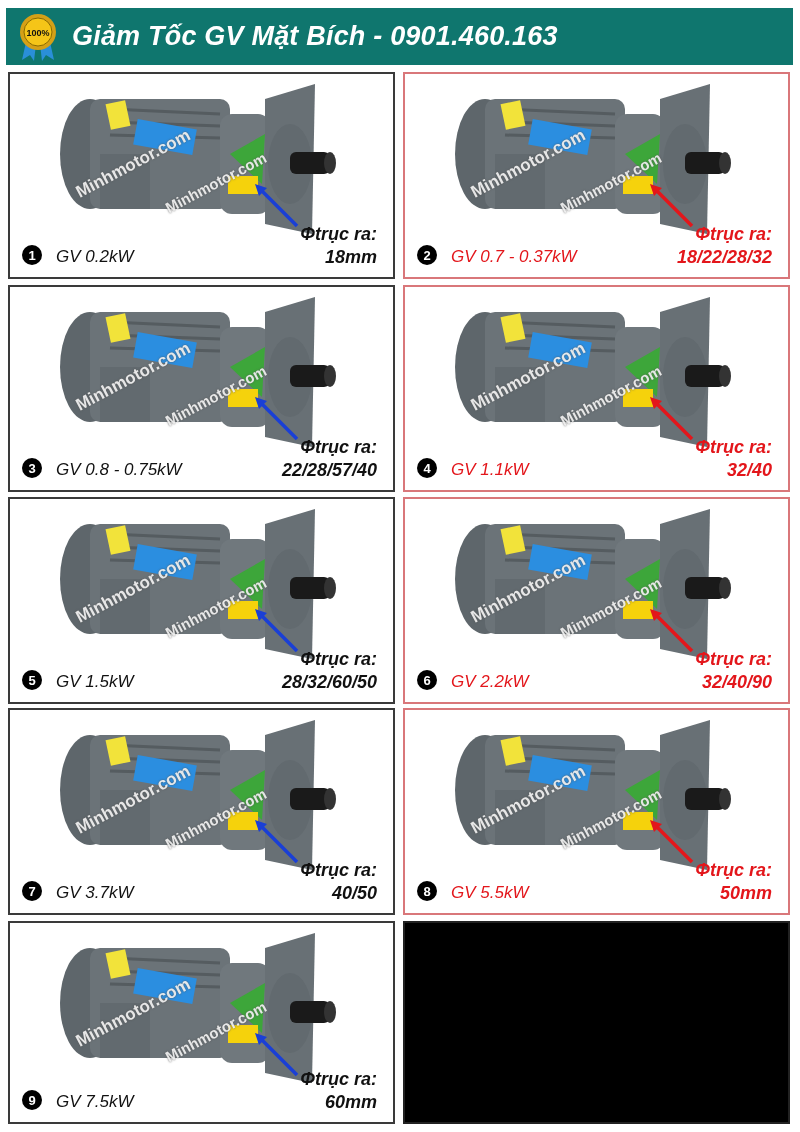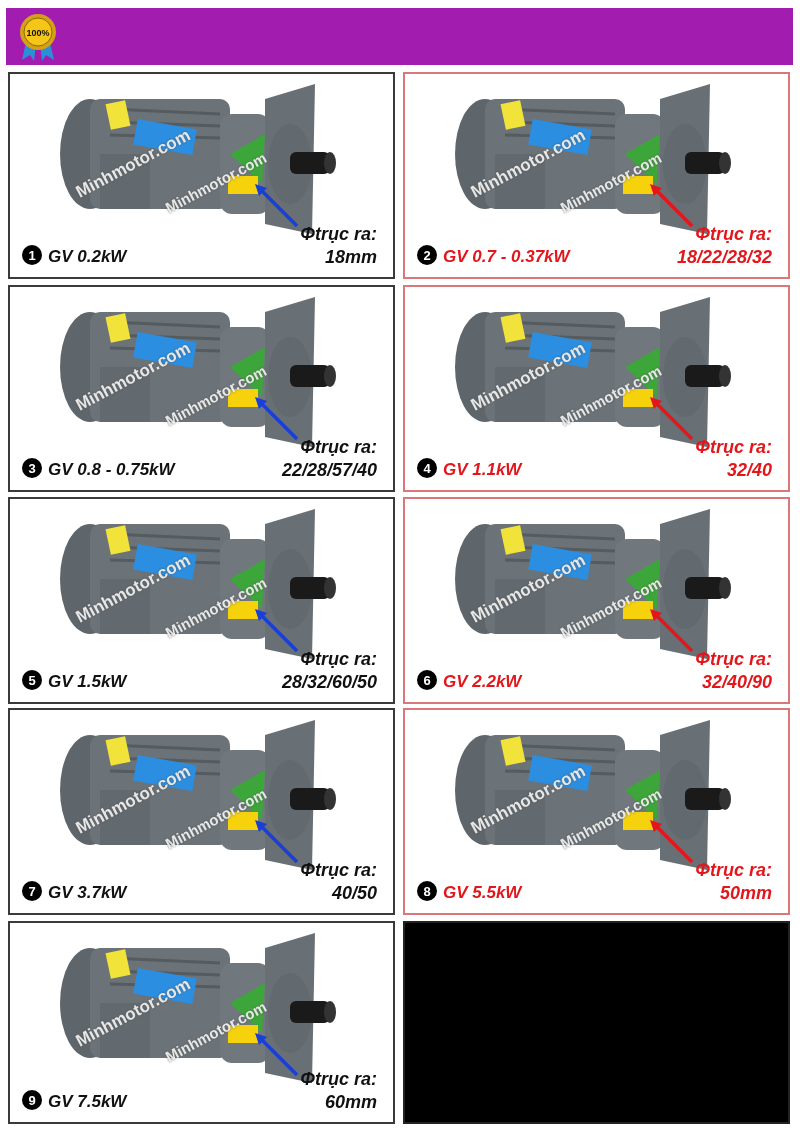--- a/index.html
+++ b/index.html
@@ -1,29 +1,29 @@
 <!DOCTYPE html>
 <html><head>
 <meta charset="utf-8">
 <style>
   html, body { margin:0; padding:0; }
   body { width:800px; height:1132px; background:#ffffff; position:relative; overflow:hidden;
          font-family:"Liberation Sans", "DejaVu Sans", sans-serif; }
-  .header { position:absolute; left:6px; top:8px; width:787px; height:57px; background:#a21caf;
+  .header { position:absolute; left:6px; top:8px; width:787px; height:57px; background:#0f766e;
             display:flex; align-items:center; }
   .badge { width:44px; height:50px; margin-left:10px; position:relative; }
   .title { color:#fff; font-style:italic; font-weight:bold; font-size:27px; margin-left:12px; letter-spacing:0.2px; }
   .cell { position:absolute; width:387px; height:207px; background:#fff; box-sizing:border-box; overflow:hidden; }
   .cell.dark { border:2px solid #3a3a3a; }
   .cell.red { border:2px solid #d9777a; }
   .cell.black { background:#000; border:2px solid #222; }
   .num { position:absolute; left:12px; bottom:12px; width:20px; height:20px; border-radius:50%;
          background:#000; color:#fff; font-weight:bold; font-size:13px; display:flex; align-items:center;
          justify-content:center; }
-  .model { position:absolute; left:38px; bottom:10px; font-style:italic; font-weight:bold; font-size:17px;text-align:right; }
+  .model { position:absolute; left:46px; bottom:10px; font-style:italic; font-weight:normal; font-size:17px;text-align:right; }
   .shaft { position:absolute; right:16px; bottom:8px; font-style:italic; font-weight:bold; font-size:18px;
            line-height:23px; text-align:right; }
   .c-black { color:#111; }
   .c-red { color:#e3161b; }
   .motor { position:absolute; left:40px; top:10px; }
   .wm { position:absolute; color:rgba(255,255,255,0.85); font-weight:bold; font-size:17px;
         transform:rotate(-28deg); text-shadow:0 0 2px #555; white-space:nowrap; }
 </style>
 </head>
 <body>
@@ -31,20 +31,21 @@
 <div class="header">
   <div class="badge">
     <svg width="44" height="50" viewBox="0 0 44 50">
       <polygon points="10,30 6,48 14,43 18,49 20,32" fill="#2a8fd8"></polygon>
       <polygon points="34,30 38,48 30,43 26,49 24,32" fill="#2a8fd8"></polygon>
       <circle cx="22" cy="20" r="18" fill="#d4a017"></circle>
       <circle cx="22" cy="20" r="14" fill="#f5c518" stroke="#8a6a00" stroke-width="1"></circle>
       <text x="22" y="24" text-anchor="middle" font-size="9" font-weight="bold" fill="#111" font-family="Liberation Sans, sans-serif">100%</text>
     </svg>
   </div>
+  <div class="title">Giảm Tốc GV Mặt Bích - 0901.460.163</div>
 </div>
 
 <div id="grid">
     <div class="cell dark" style="left: 8px; top: 72px;">
     <svg class="motor" width="310" height="150" viewBox="0 0 310 150">
       <ellipse cx="40" cy="70" rx="30" ry="55" fill="#5e666b"></ellipse>
       <rect x="40" y="15" width="140" height="110" rx="10" fill="#6b7378"></rect>
       <g stroke="#555c60" stroke-width="3">
         <line x1="60" y1="25" x2="170" y2="30"></line>
           <line x1="60" y1="38" x2="170" y2="42"></line>

